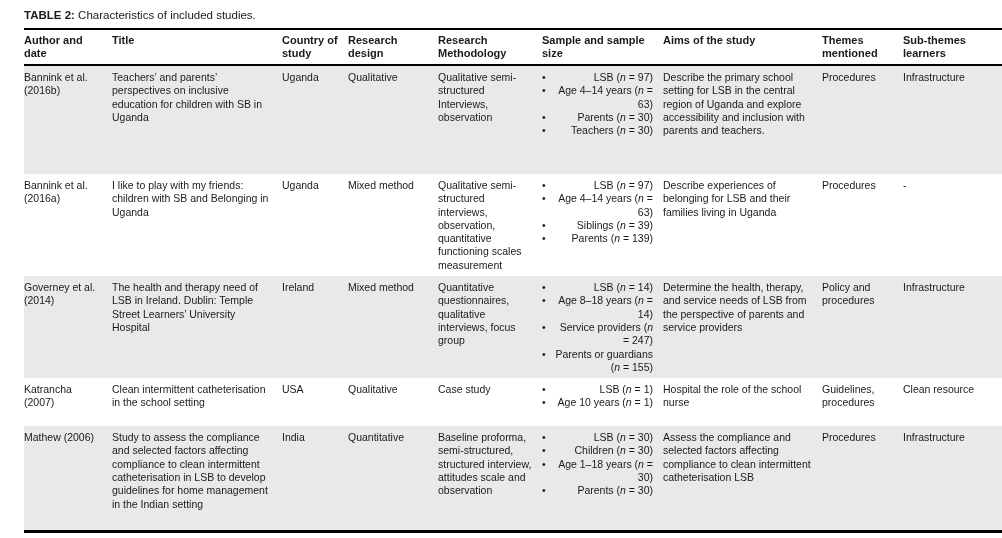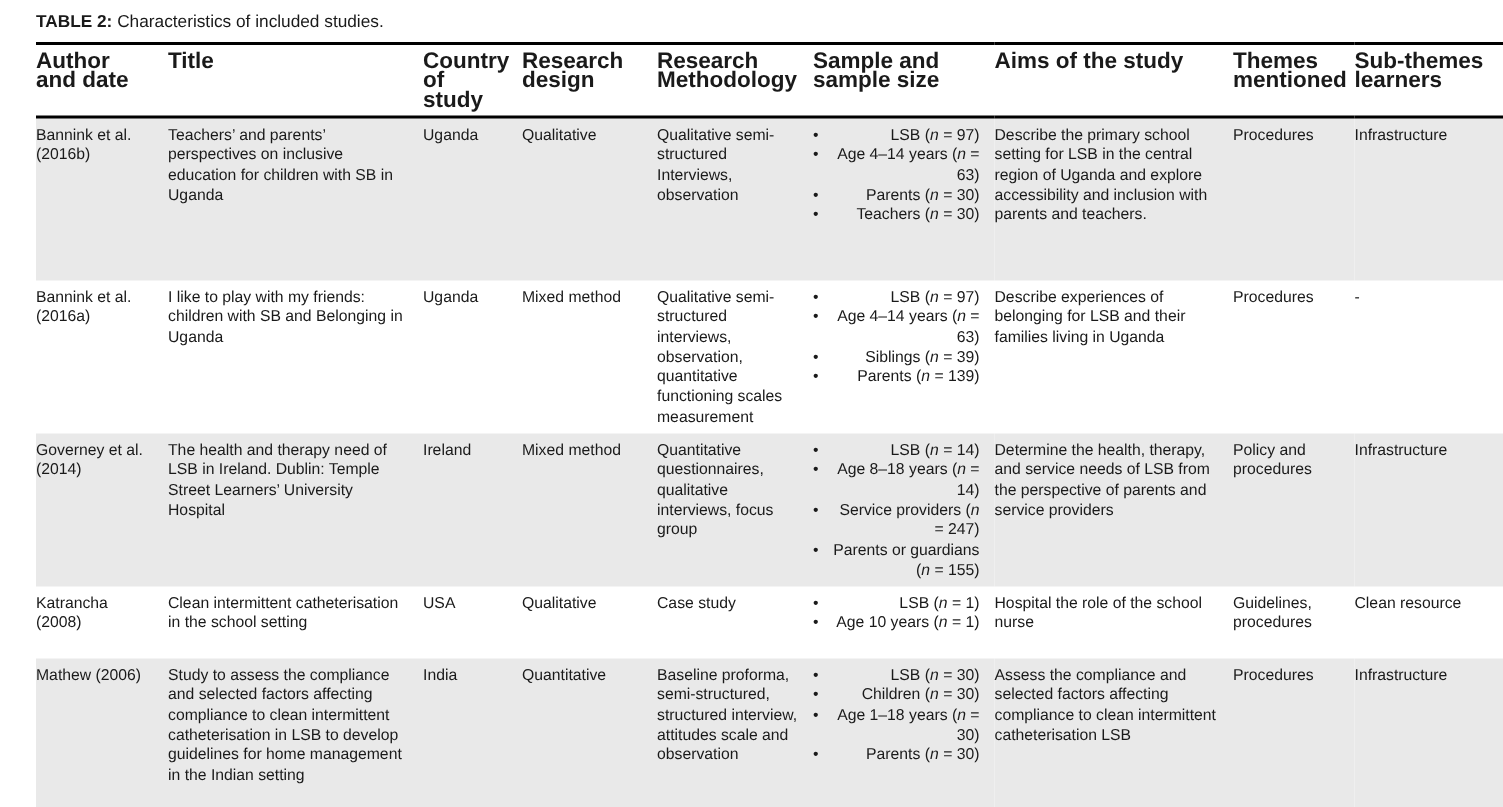--- a/index.html
+++ b/index.html
@@ -18,21 +18,21 @@
   .caption .cap-label { font-weight: bold; }
 
   table.studies-table {
     table-layout: fixed;
     border-collapse: collapse;
     width: 987px;
     border-top: 2px solid #000;
     border-bottom: 3px solid #000;
   }
   thead th {
-    font-size: 15px; line-height: 13px;
+    font-size: 11px; line-height: 13px;
     font-weight: bold;
     text-align: left;
     vertical-align: top;
     padding: 4px 10px 4px 0;
     border-bottom: 2px solid #000;
     background: #ffffff;
   }
   tbody td {
     font-size: 10.5px; line-height: 13.3px;
     vertical-align: top;
@@ -145,21 +145,21 @@
               <li>Age 8–18 years (<i>n</i> = 14)</li>
               <li>Service providers (<i>n</i> = 247)</li>
               <li>Parents or guardians (<i>n</i> = 155)</li>
             </ul>
           </td>
           <td>Determine the health, therapy, and service needs of LSB from the perspective of parents and service providers</td>
           <td>Policy and procedures</td>
           <td>Infrastructure</td>
         </tr>
         <tr style="height: 48px;">
-          <td>Katrancha (2008)</td>
+          <td>Katrancha (2007)</td>
           <td>Clean intermittent catheterisation in the school setting</td>
           <td>USA</td>
           <td>Qualitative</td>
           <td>Case study</td>
           <td>
             <ul class="bullets">
               <li>LSB (<i>n</i> = 1)</li>
               <li>Age 10 years (<i>n</i> = 1)</li>
             </ul>
           </td>

